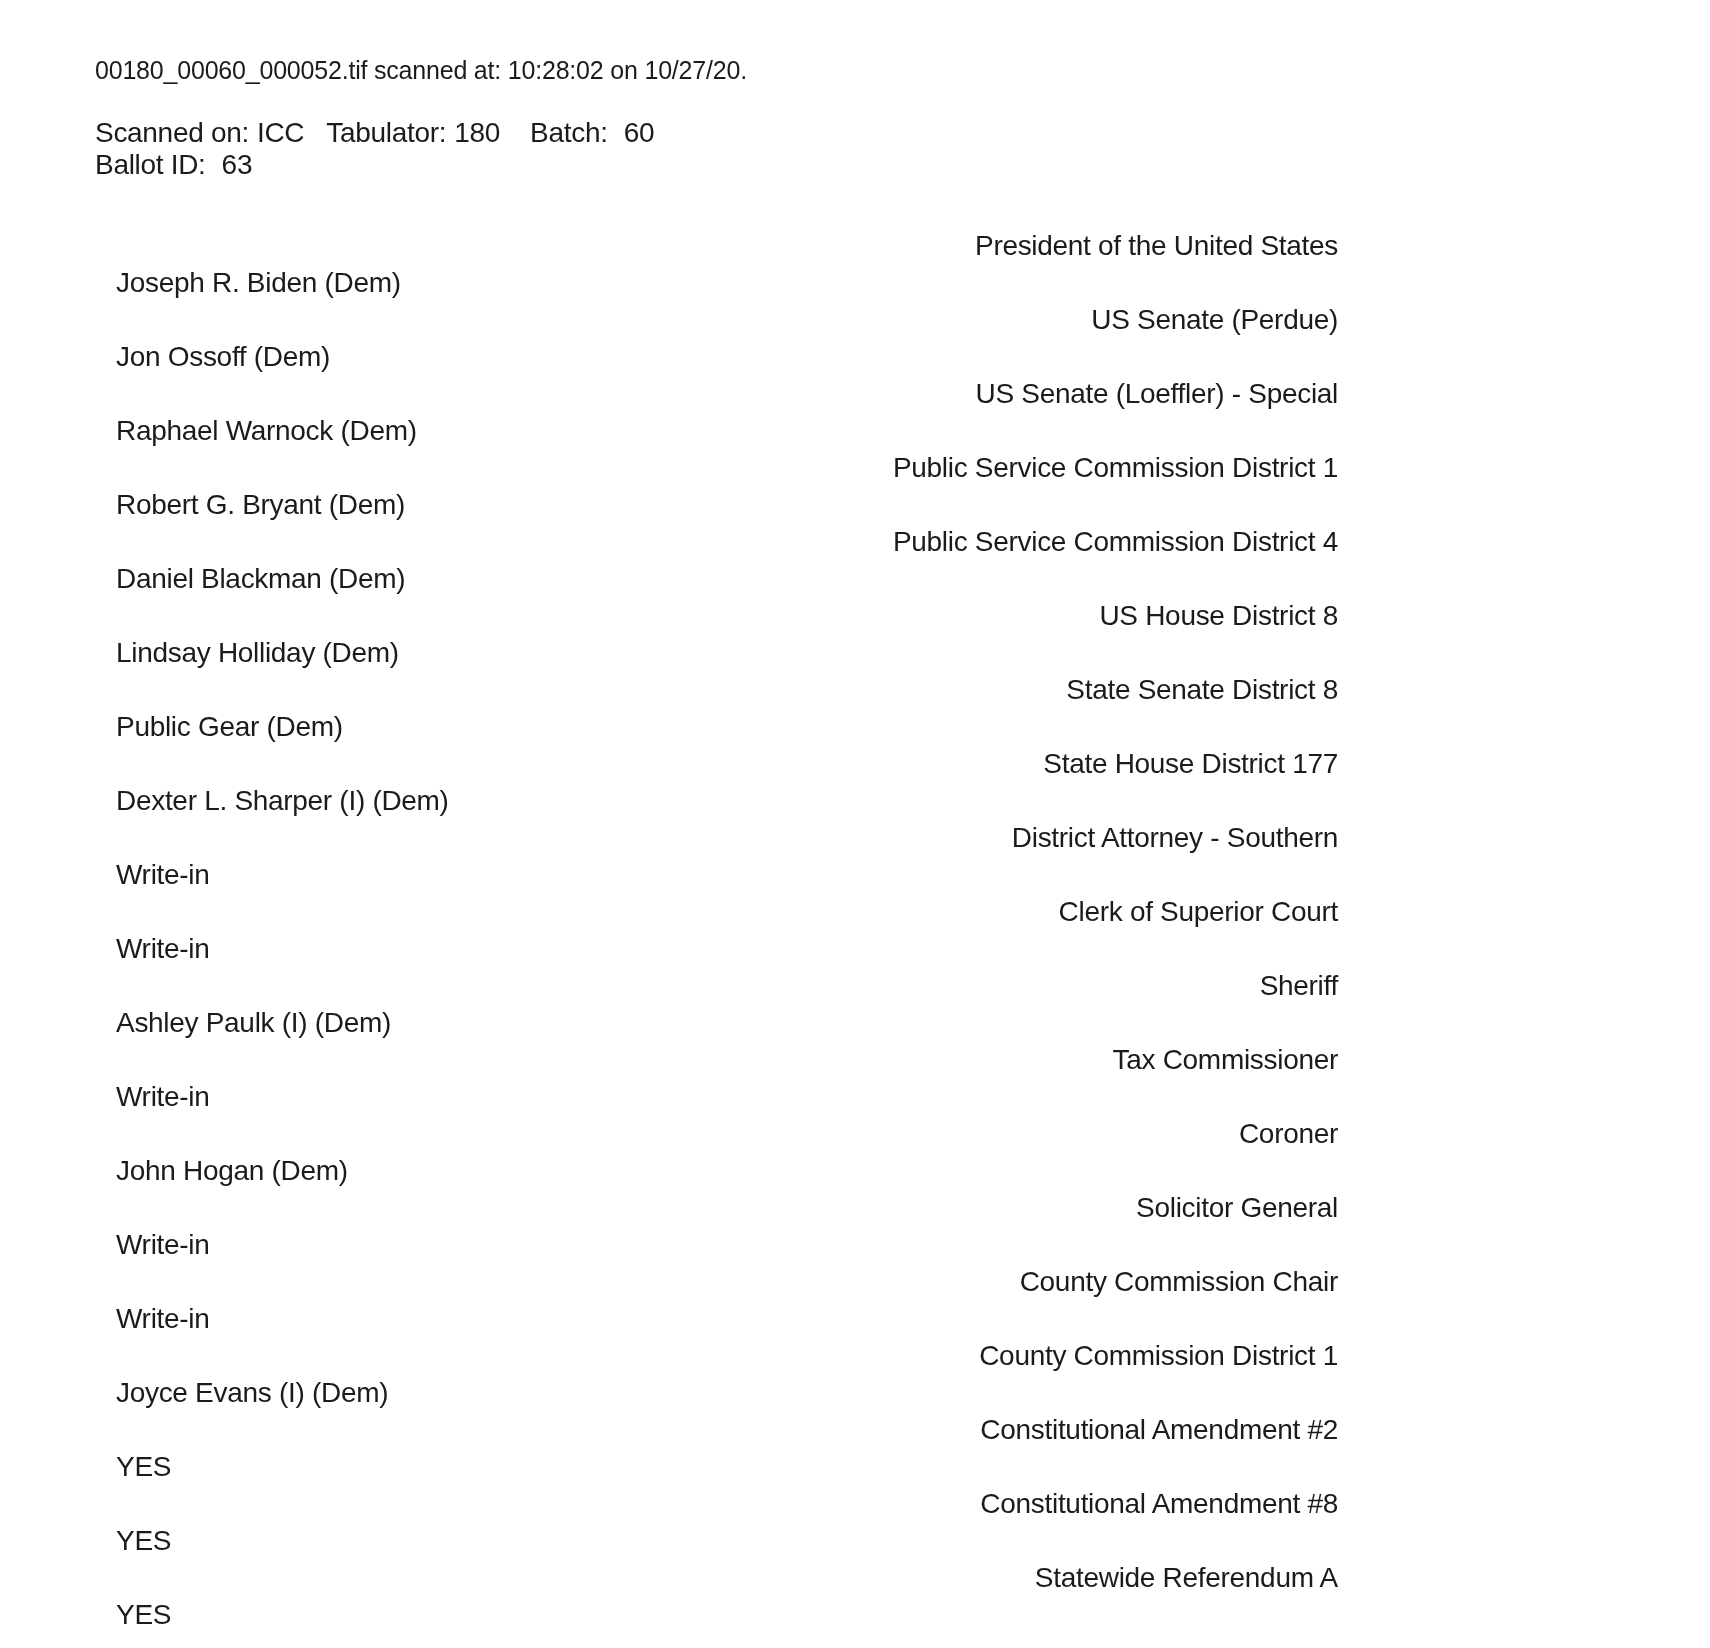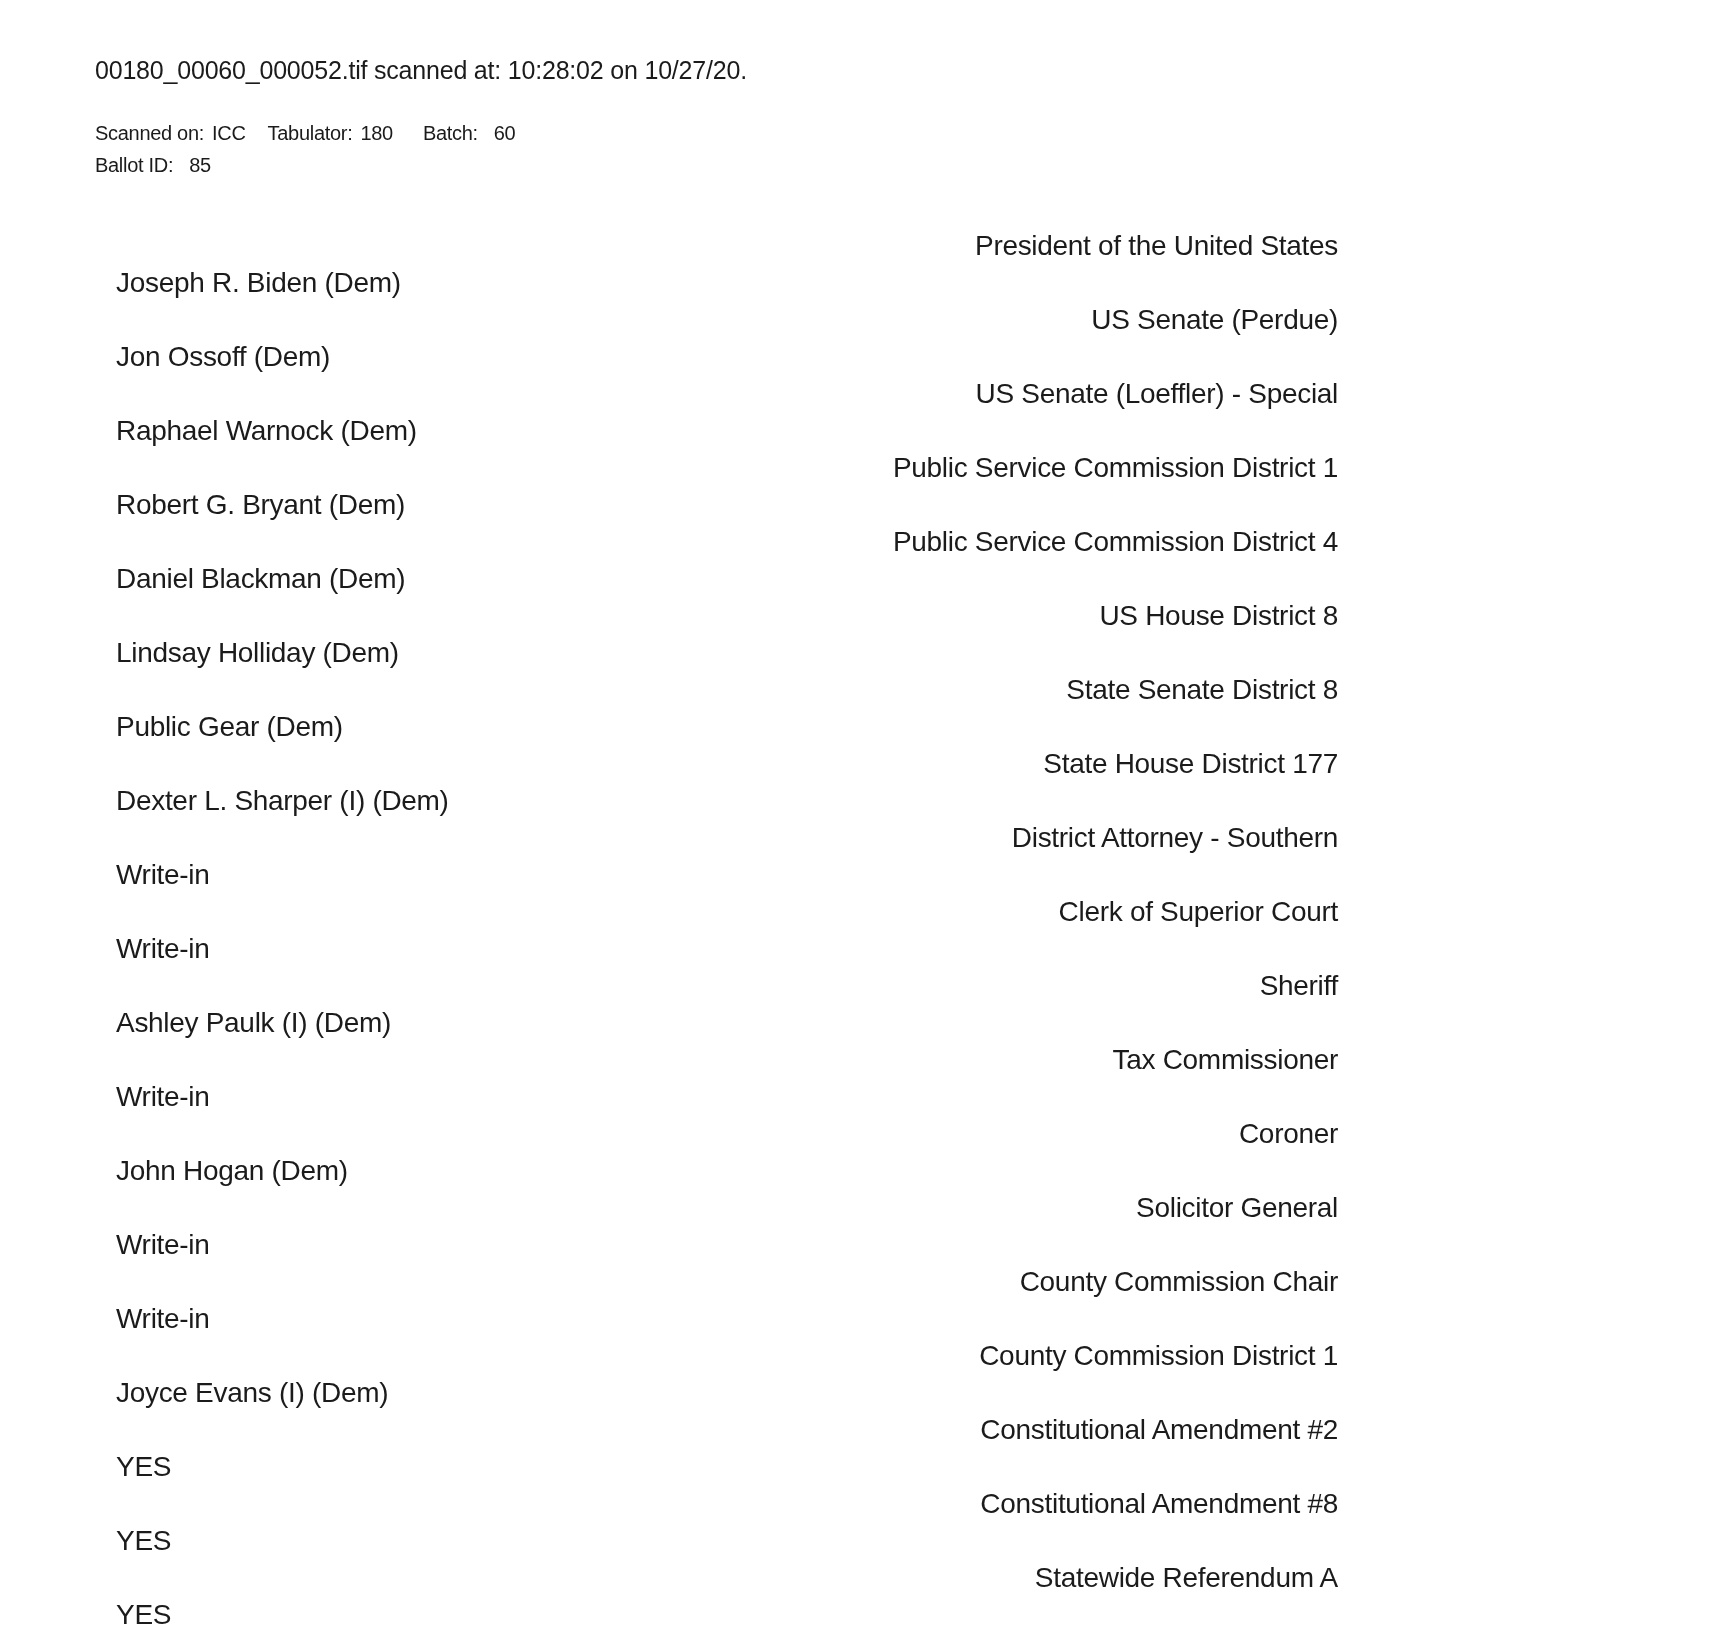--- a/index.html
+++ b/index.html
@@ -22,21 +22,21 @@
     padding: 56px 60px 0 95px;
     background: #ffffff;
   }
   .filename-line {
     font-size: 25px;
     line-height: 28px;
     letter-spacing: -0.2px;
     white-space: nowrap;
   }
   .info-line {
-    font-size: 20px;
+    font-size: 28px;
     line-height: 32px;
     letter-spacing: -0.3px;
     white-space: nowrap;
   }
   .info-line.scan-info {
     margin-top: 33px;
   }
   .group + .group { margin-left: 22px; }
   .group.batch-group { margin-left: 30px; }
   .v  { margin-left: 8px; }
@@ -58,21 +58,21 @@
 
 <div class="page">
 
   <div class="filename-line">00180_00060_000052.tif scanned at: 10:28:02 on 10/27/20.</div>
 
   <div class="info-line scan-info">
     <span class="group"><span>Scanned on:</span><span class="v">ICC</span></span><span class="group"><span>Tabulator:</span><span class="v">180</span></span><span class="group batch-group"><span>Batch:</span><span class="v-wide">60</span></span>
   </div>
 
   <div class="info-line">
-    <span>Ballot ID:</span><span class="v-wide">85</span>
+    <span>Ballot ID:</span><span class="v-wide">63</span>
   </div>
 
   <div class="contest-list">
   <div class="contest">
     <div class="contest-title">President of the United States</div>
     <div class="contest-choice">Joseph R. Biden (Dem)</div>
   </div>
 
   <div class="contest">
     <div class="contest-title">US Senate (Perdue)</div>

